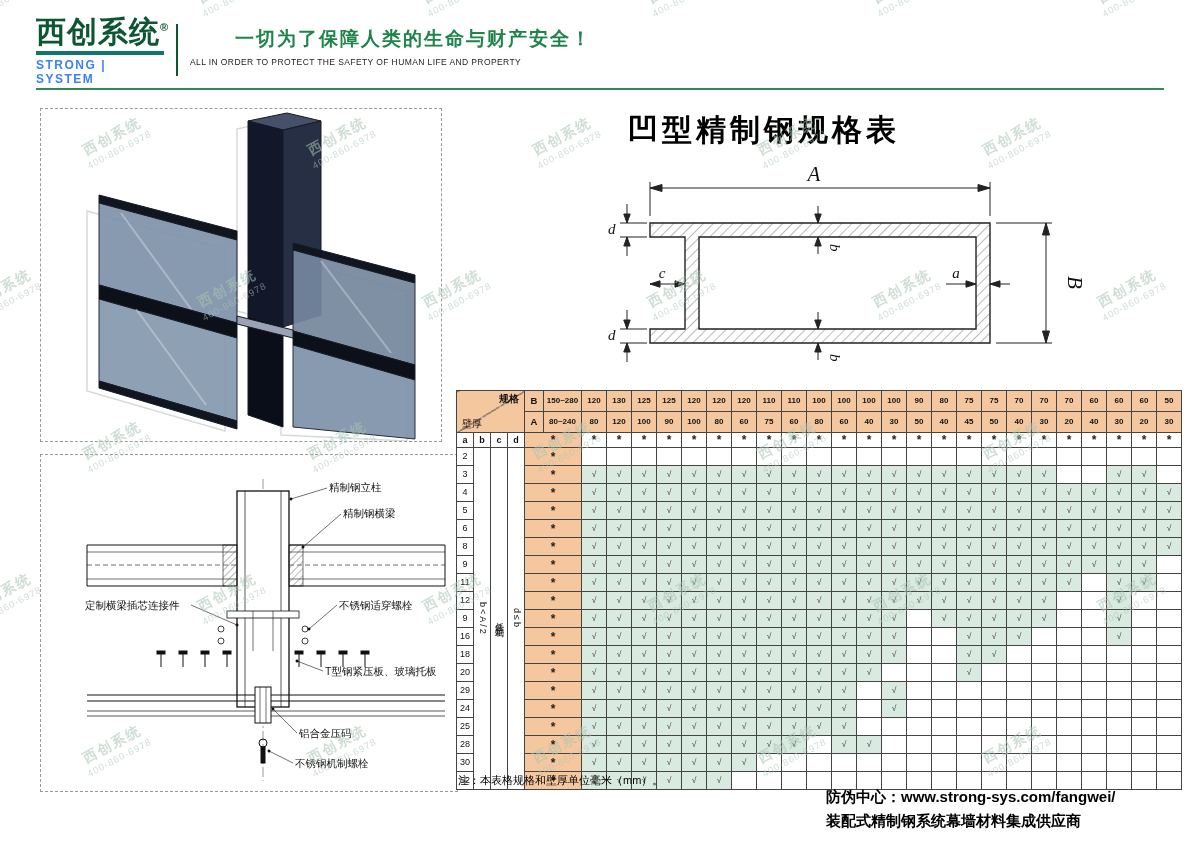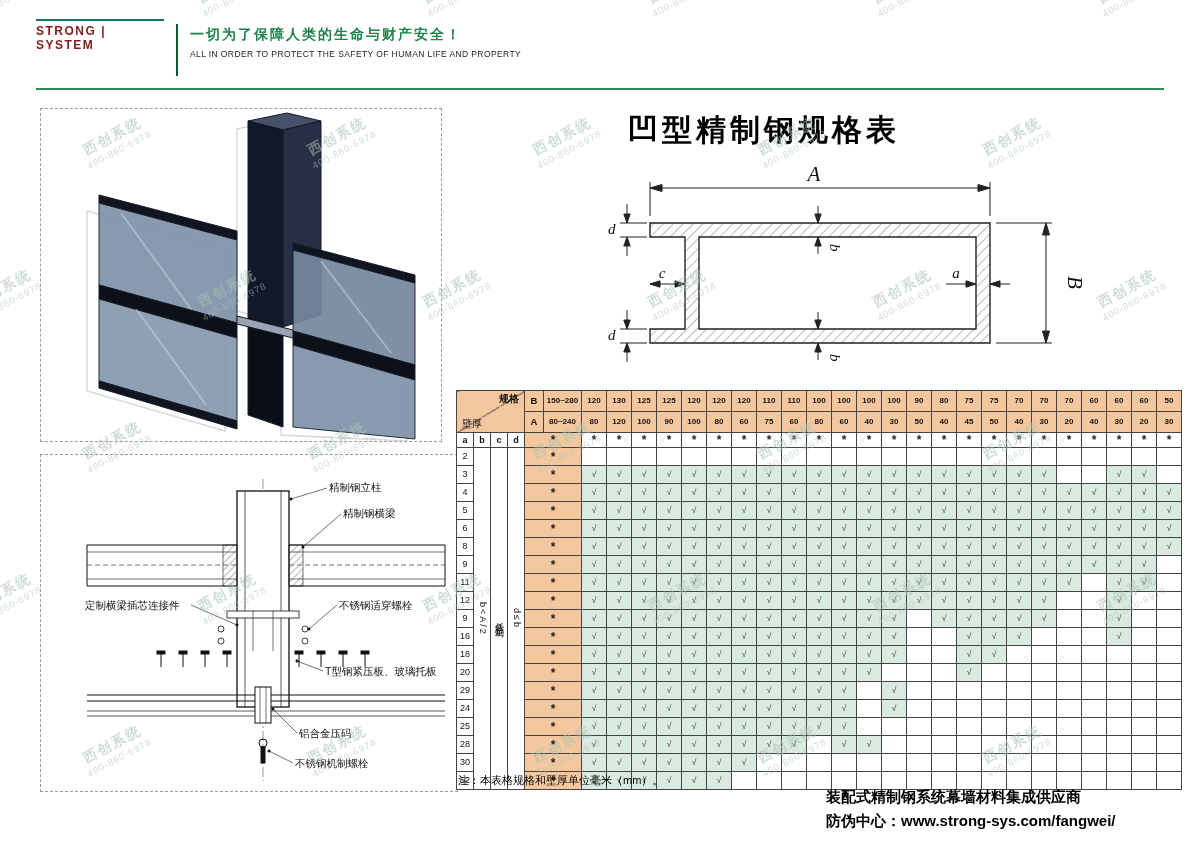--- a/index.html
+++ b/index.html
@@ -10,25 +10,25 @@
   .watermark-layer{position:absolute;inset:0;z-index:40;pointer-events:none;overflow:hidden;}
   .wm{position:absolute;width:150px;transform:rotate(-28deg);text-align:center;
       color:#a9c4b4;opacity:.55;}
   .wm1{font-size:14px;font-weight:bold;letter-spacing:2px;}
   .wm2{font-size:9.5px;letter-spacing:1px;}
 
   
   .logo-block{position:absolute;left:36px;top:16px;width:140px;z-index:2;}
   .logo-title{font-size:30px;font-weight:bold;color:#0d5633;letter-spacing:1px;line-height:1.05;}
   .logo-title sup{font-size:11px;}
-  .logo-sub{font-size:12px;font-weight:bold;color:#7f1d1d;letter-spacing:1.5px;
-            border-top:2px solid #0f766e;margin-top:3px;padding-top:3px;width:128px;}
+  .logo-sub{font-size:12px;font-weight:bold;color:#3b82f6;letter-spacing:1.5px;
+            border-top:4px solid #0f766e;margin-top:3px;padding-top:3px;width:128px;}
   .logo-divider{position:absolute;left:176px;top:24px;width:2px;height:52px;background:#0d5633;z-index:2;}
   .slogan{position:absolute;left:190px;top:26px;z-index:2;}
-  .slogan-cn{font-size:14px;font-weight:bold;color:#1e8449;letter-spacing:2px;}
+  .slogan-cn{font-size:19px;font-weight:bold;color:#1e8449;letter-spacing:2px;margin-left:45px;}
   .slogan-en{font-size:8.5px;color:#222;letter-spacing:.4px;margin-top:5px;}
   .hotline{position:absolute;right:38px;top:38px;font-size:17px;font-weight:bold;color:#ee7c1c;z-index:2;}
   .header-rule{position:absolute;left:36px;right:36px;top:88px;height:2px;background:#2f8a53;z-index:2;}
 
   
   .box1{position:absolute;left:40px;top:108px;width:400px;height:332px;border:1px dashed #9a9a9a;z-index:1;}
   .box2{position:absolute;left:40px;top:454px;width:416px;height:336px;border:1px dashed #9a9a9a;z-index:1;}
   .box1 svg,.box2 svg{display:block;}
 
   
@@ -209,20 +209,23 @@
         <div class="wm1">西创系统</div>
         <div class="wm2">400-860-6978</div>
       </div>
       <div class="wm" style="left: 1165px; top: 735px;">
         <div class="wm1">西创系统</div>
         <div class="wm2">400-860-6978</div>
       </div>
     </div>
 
   <div class="logo-block">
+    <div class="logo-title">
+      <span>西创系统</span><sup>®</sup>
+    </div>
     <div class="logo-sub">STRONG | SYSTEM</div>
   </div>
   <div class="logo-divider"></div>
   <div class="slogan">
     <div class="slogan-cn">一切为了保障人类的生命与财产安全！</div>
     <div class="slogan-en">ALL IN ORDER TO PROTECT THE SAFETY OF HUMAN LIFE AND PROPERTY</div>
   </div>
   <div class="header-rule"></div>
 
   <div class="box1">
@@ -1093,17 +1096,17 @@
             <td class="emp"></td>
             <td class="emp"></td>
           </tr>
         </tbody>
       </table>
   </div>
 
   <div class="table-note">注：本表格规格和壁厚单位毫米（mm）。</div>
 
   <div class="footer">
+    <div>防伪中心：www.strong-sys.com/fangwei/</div>
     <div>装配式精制钢系统幕墙材料集成供应商</div>
-    <div>防伪中心：www.strong-sys.com/fangwei/</div>
   </div>
 
 </div>
 
 </body></html>

